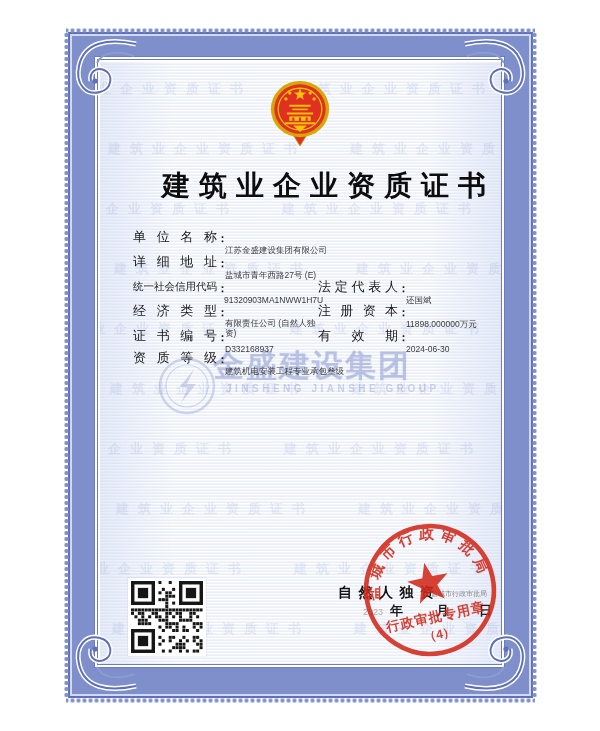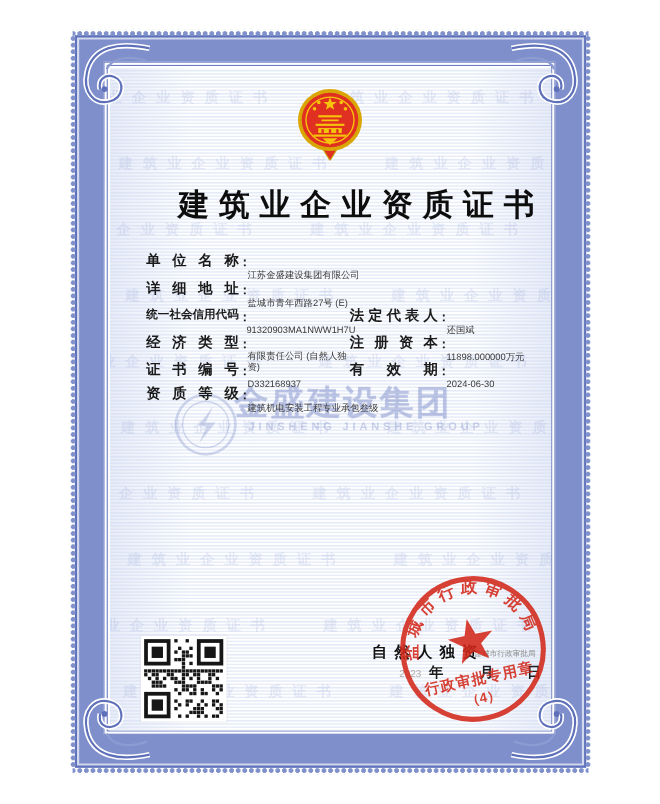--- a/index.html
+++ b/index.html
@@ -50,21 +50,21 @@
   .wm-en{position:absolute;left:126px;top:321px;font-size:10px;font-weight:bold;letter-spacing:3.5px;
     color:rgba(128,143,203,.38);white-space:nowrap;}
   .wm-logo{position:absolute;left:56px;top:281px;width:62px;height:86px;opacity:.32;}
 
   
   .emblem{position:absolute;left:268px;top:80px;width:64px;height:66px;z-index:5;}
   .cert-title{position:absolute;left:0;top:167px;width:600px;text-align:center;z-index:5;
     font-size:28px;font-weight:bold;letter-spacing:9px;color:#0d0d0d;margin:0;text-indent:9px;padding-left:24px;}
 
   
-  .flabel{position:absolute;z-index:5;font-weight:bold;color:#1a1a1a;font-size:13px;
+  .flabel{position:absolute;z-index:5;font-weight:normal;color:#1a1a1a;font-size:13px;
     height:15px;line-height:15px;text-align:justify;text-align-last:justify;}
   .flabel.small{font-size:10.5px;}
   .fcolon{position:absolute;z-index:5;font-weight:bold;font-size:11px;color:#1a1a1a;}
   .fval{position:absolute;z-index:5;font-size:8.5px;color:#3a3a3a;line-height:10px;margin-top:12px;}
 
   
   .issuer-label{position:absolute;left:338px;top:584px;width:96px;z-index:5;font-weight:bold;
     font-size:14px;color:#111;text-align:justify;text-align-last:justify;height:16px;line-height:16px;}
   .issuer-val{position:absolute;left:431px;top:589px;z-index:5;font-size:7px;color:#8a8a8a;}
   .date-prefix{position:absolute;left:363px;top:607px;z-index:5;font-size:9px;color:#b3a9a9;}

